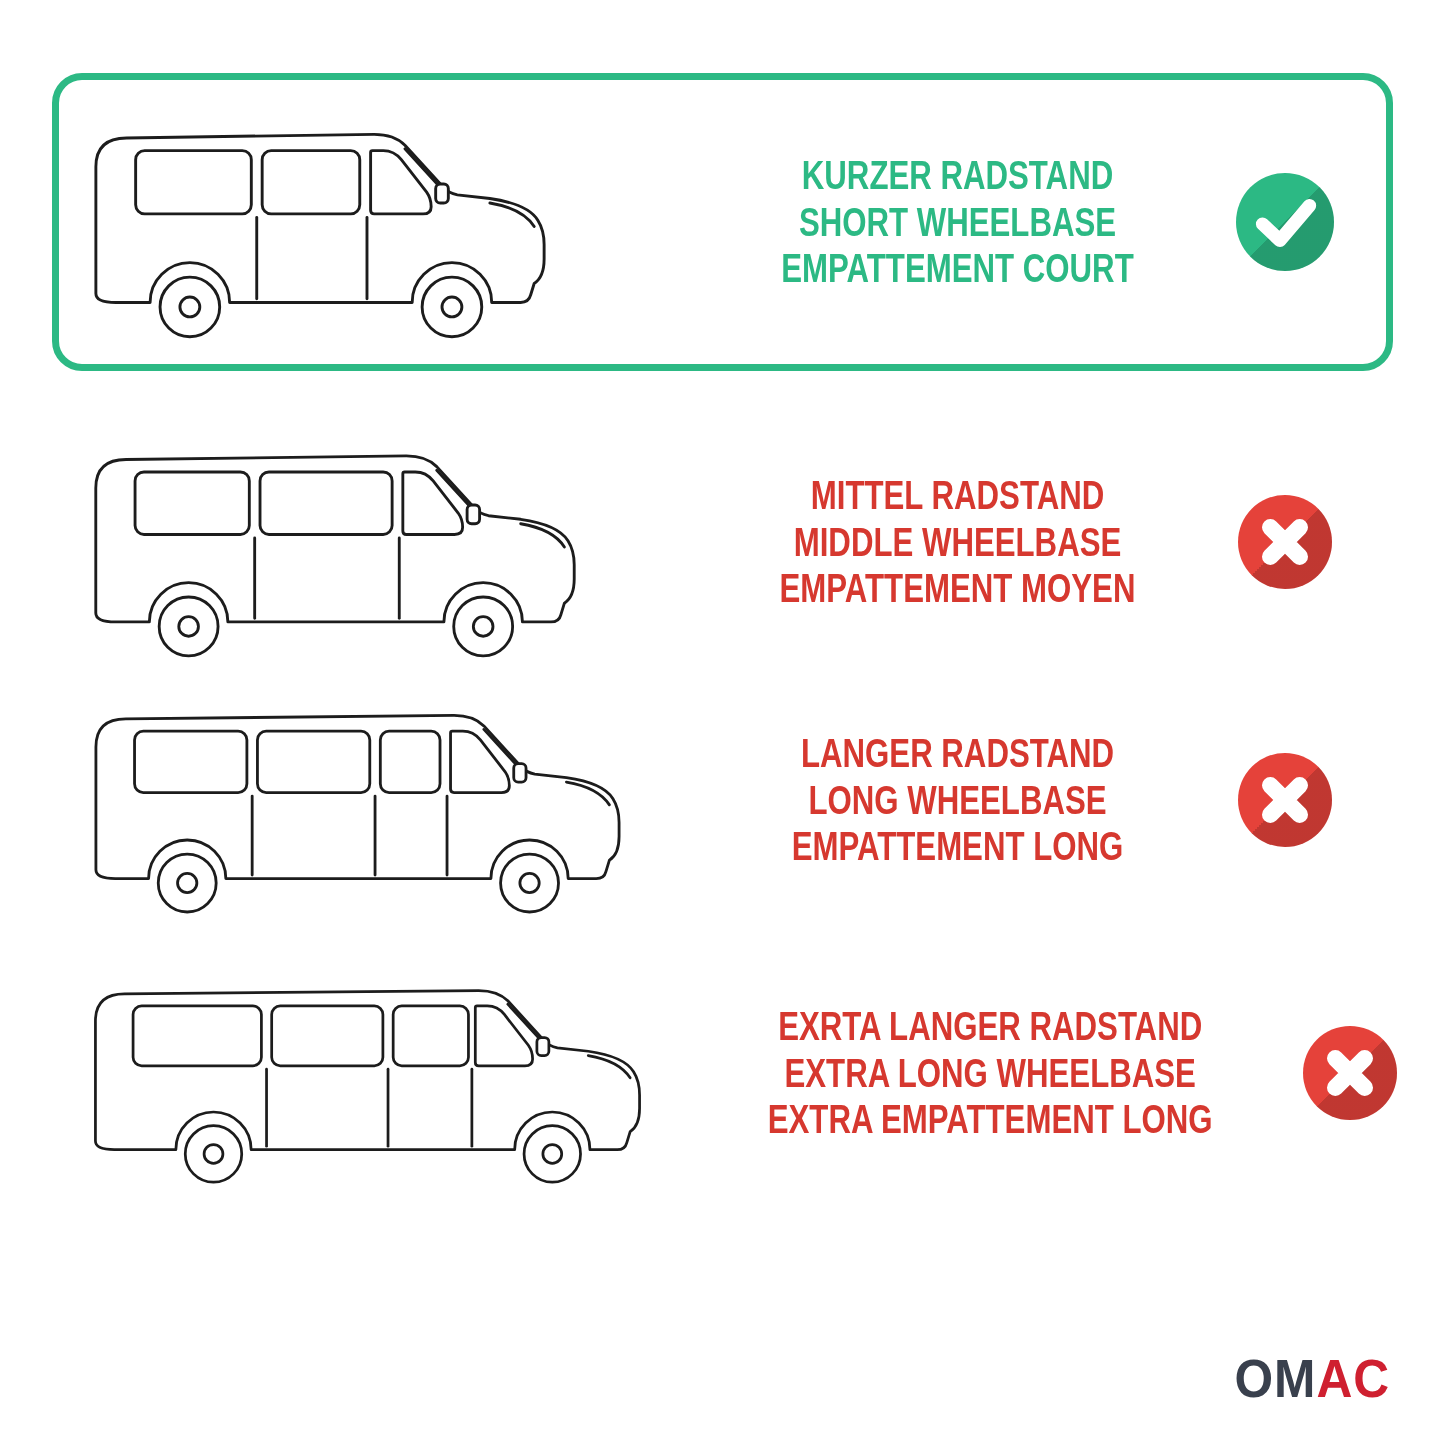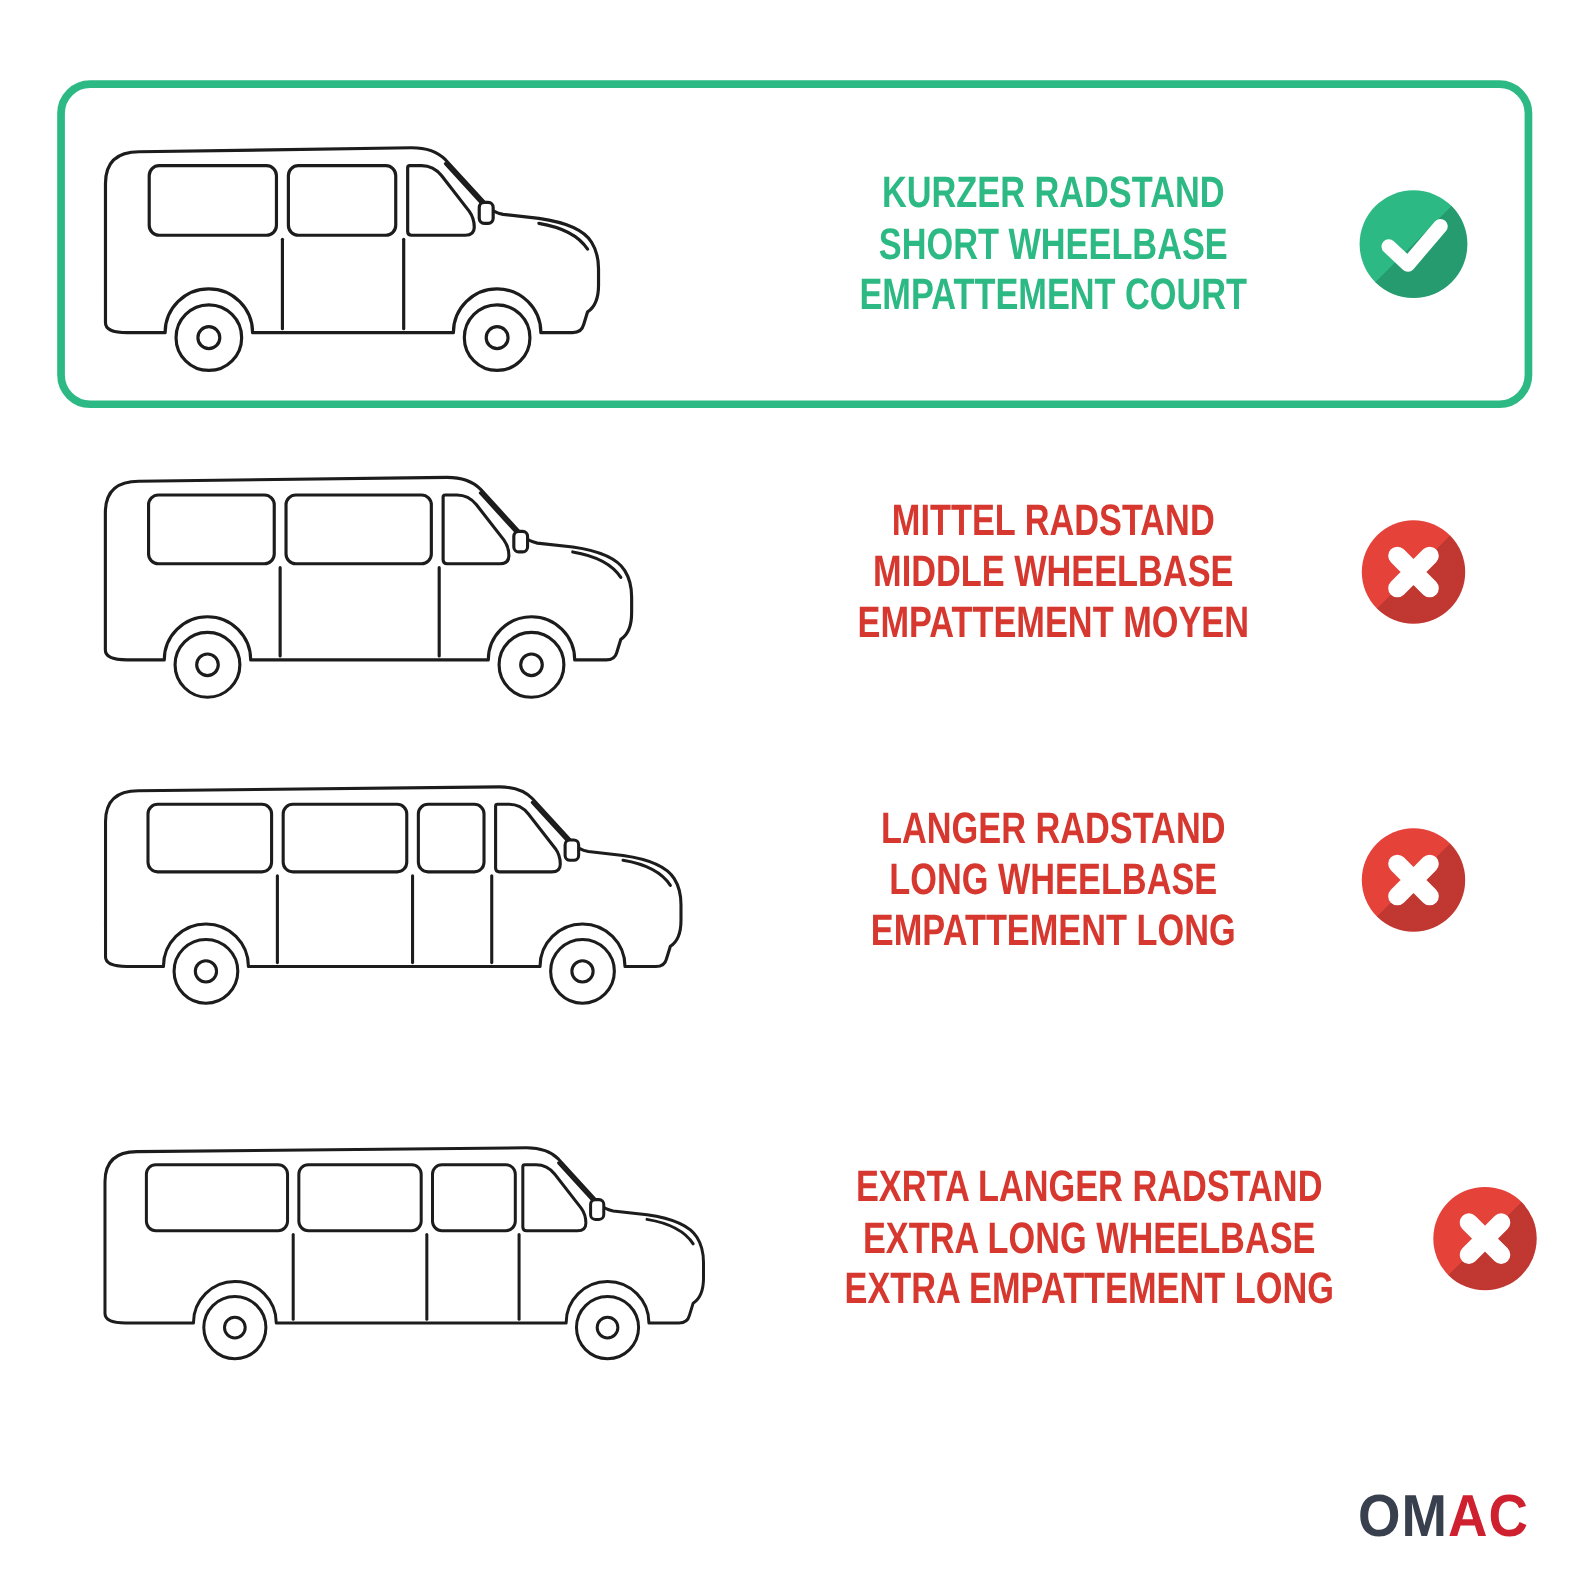--- a/index.html
+++ b/index.html
@@ -1,21 +1,21 @@
 <!DOCTYPE html>
 <html><head>
 <meta charset="utf-8">
 <style>
   * { margin:0; padding:0; box-sizing:border-box; }
   html,body { background:#ffffff; }
   body { font-family:"Liberation Sans", sans-serif; }
   #canvas{ position:relative; width:1445px; height:1445px; background:#ffffff; overflow:hidden; }
 
   .row{ position:absolute; left:52px; width:1341px; display:flex; align-items:center; padding:0 33px; }
-  .row.highlight{ border:7px solid #2CB984; border-radius:30px; padding:0 26px; }
+  .row.highlight{ border:7px solid #2CB984; border-radius:30px; padding:0 26px;justify-content:flex-end; }
 
   .van-wrap{ width:620px; flex:0 0 620px; display:flex; align-items:center; }
   .van-wrap svg{ display:block; }
   .van-line{ stroke:#1c1c1c; stroke-width:3.2; fill:#ffffff; stroke-linejoin:round; stroke-linecap:round; }
   .van-open{ stroke:#1c1c1c; stroke-width:3.2; fill:none; stroke-linejoin:round; stroke-linecap:round; }
 
   .labels{ flex:1 1 auto; text-align:center; transform:scaleX(0.78); transform-origin:center;
            font-weight:700; font-size:40px; line-height:1.16; letter-spacing:0; white-space:nowrap; }
   .labels.green{ color:#2CB984; }
   .labels.red{ color:#D6382F; }
@@ -65,21 +65,21 @@
     </div>
     <div class="status-col">
       <div class="badge badge-green">
         <svg viewBox="0 0 96 96">
             <path d="M26 50 L43 66 L72 32" stroke="#ffffff" stroke-width="13" fill="none" stroke-linecap="round" stroke-linejoin="round"></path>
           </svg>
       </div>
     </div>
   </div>
 
-  <div class="row" style="top:398px; height:244px;">
+  <div class="row" style="top:420px; height:244px;">
     <div class="van-wrap">
       <svg width="500" height="241" viewBox="0 0 560 270">
         <path class="van-line" d="M12,214 L12,74 Q12,42 46,42 L360,38 Q382,38 394,50 L436,96 Q442,103 452,105 L488,109 Q530,115 541,133 Q548,144 548,160 L548,176 Q548,196 537,203 L533,216 Q531,224 522,224 L490,224 A44,44 0 0 0 402,224 L160,224 A44,44 0 0 0 72,224 L34,224 Q12,224 12,214 Z"></path>
         <rect class="van-line" x="56" y="56" width="128" height="70" rx="10"></rect>
         <rect class="van-line" x="196" y="56" width="148" height="70" rx="10"></rect>
         <line class="van-open" x1="190" y1="130" x2="190" y2="220"></line>
         <g transform="translate(40,0)">
           <path class="van-line" d="M318,56 L330,56 Q342,56 350,66 L378,102 Q383,109 383,118 Q383,126 374,126 L320,126 Q316,126 316,122 L316,58 Q316,56 318,56 Z"></path>
           <line class="van-open" x1="354" y1="54" x2="397" y2="101"></line>
           <rect class="van-line" x="388" y="93" width="14" height="21" rx="5"></rect>
@@ -135,21 +135,21 @@
     </div>
     <div class="status-col">
       <div class="badge badge-red">
         <svg viewBox="0 0 96 96">
             <path d="M33 33 L63 63 M63 33 L33 63" stroke="#ffffff" stroke-width="17" fill="none" stroke-linecap="round"></path>
           </svg>
       </div>
     </div>
   </div>
 
-  <div class="row" style="top:993px; height:266px;">
+  <div class="row" style="top:940px; height:266px;">
     <div class="van-wrap">
       <svg width="565" height="231" viewBox="0 0 660 270">
         <path class="van-line" d="M12,214 L12,74 Q12,42 46,42 L460,38 Q482,38 494,50 L536,96 Q542,103 552,105 L588,109 Q630,115 641,133 Q648,144 648,160 L648,176 Q648,196 637,203 L633,216 Q631,224 622,224 L590,224 A44,44 0 0 0 502,224 L194,224 A44,44 0 0 0 106,224 L34,224 Q12,224 12,214 Z"></path>
         <rect class="van-line" x="56" y="56" width="150" height="70" rx="10"></rect>
         <rect class="van-line" x="218" y="56" width="130" height="70" rx="10"></rect>
         <rect class="van-line" x="360" y="56" width="88" height="70" rx="10"></rect>
         <line class="van-open" x1="212" y1="130" x2="212" y2="220"></line>
         <line class="van-open" x1="354" y1="130" x2="354" y2="220"></line>
         <g transform="translate(140,0)">
           <path class="van-line" d="M318,56 L330,56 Q342,56 350,66 L378,102 Q383,109 383,118 Q383,126 374,126 L320,126 Q316,126 316,122 L316,58 Q316,56 318,56 Z"></path>

